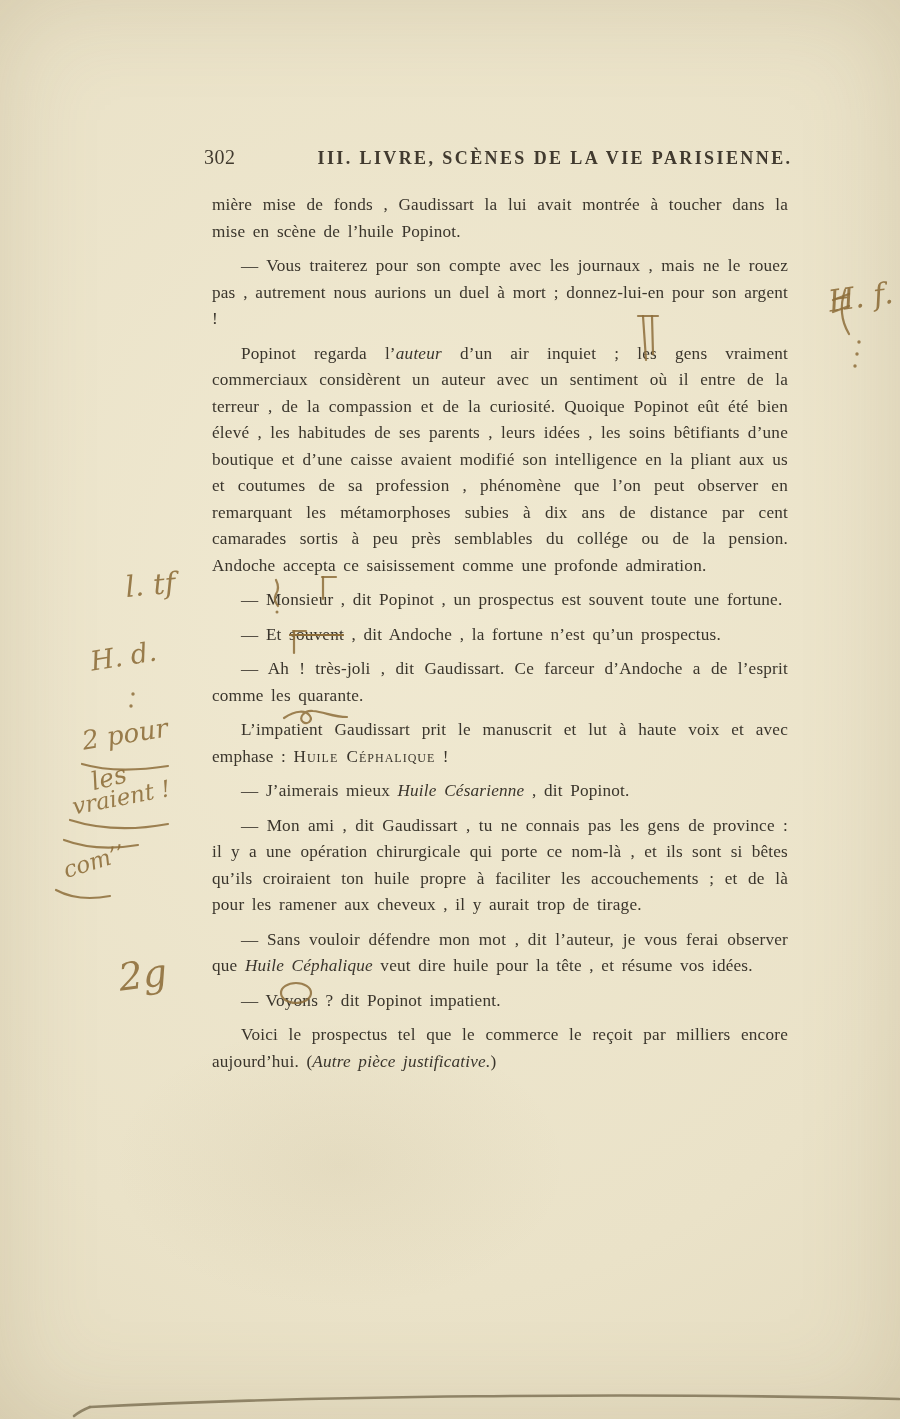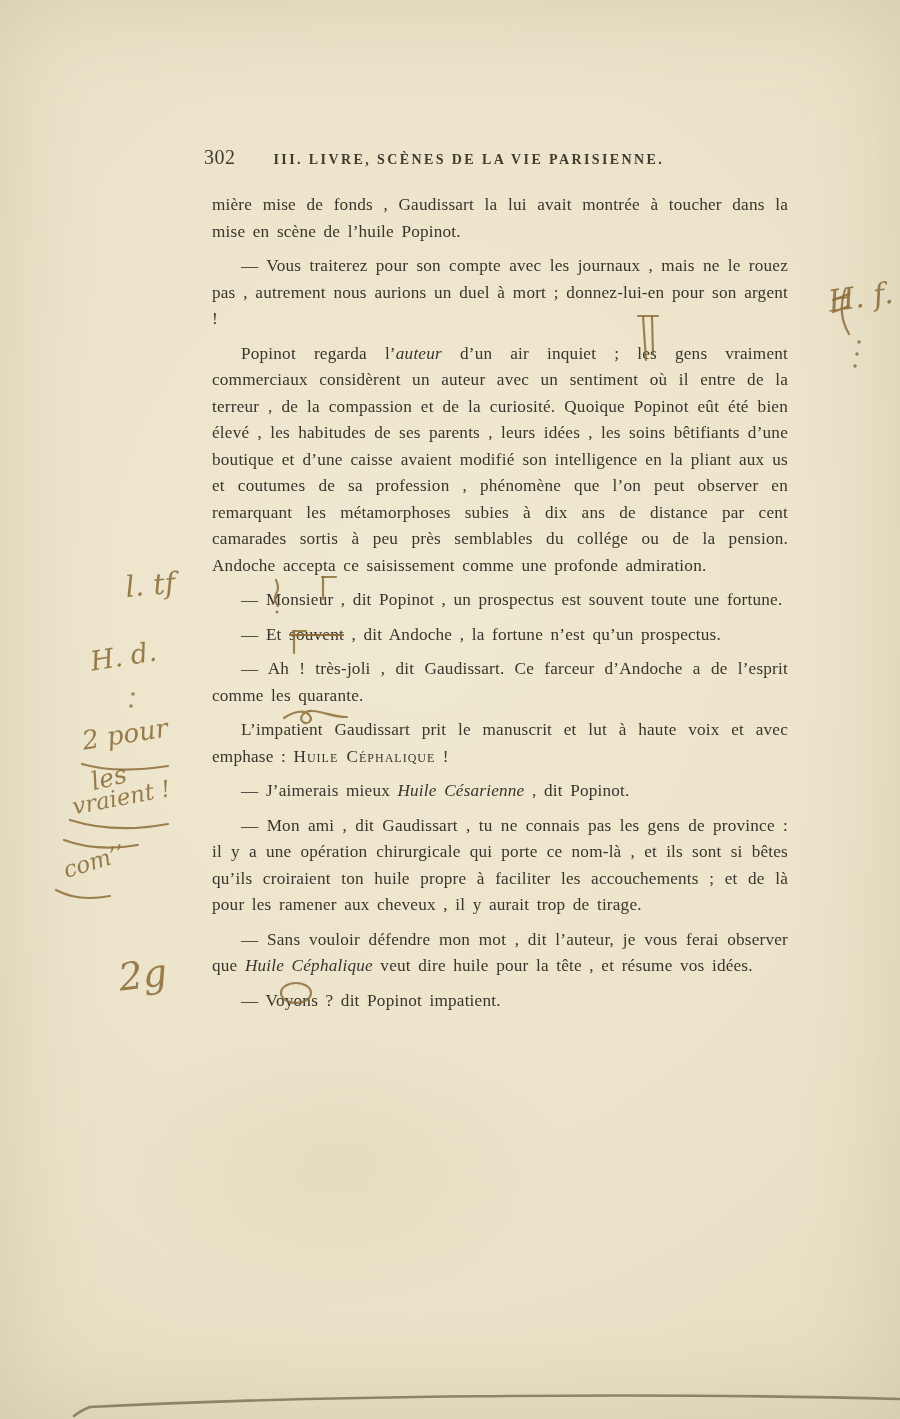--- a/index.html
+++ b/index.html
@@ -15,25 +15,25 @@
       #f0e9d1 0%, #eae2c8 55%, #e3dabe 85%, #d8cdab 100%);
     box-shadow: inset 0 0 100px rgba(140,120,80,0.20);
   }
   .stain {
     position: absolute; left: 110px; top: 1020px; width: 460px; height: 290px;
     background: radial-gradient(ellipse at 50% 50%, rgba(139,115,66,0.07), rgba(139,115,66,0) 70%);
     pointer-events: none;
   }
   .header {
     position: absolute; left: 204px; top: 146px; width: 592px;
-    display: flex; align-items: baseline; color: #413a2f;
+    display: flex; align-items: baseline; color: #413a2f; gap: 44px;
   }
   .page-number { font-size: 20px; letter-spacing: .5px; }
   .running-title {
-    font-size: 14px; font-weight: 700; letter-spacing: 2.4px; margin-left: 38px;
+    font-size: 18px; font-weight: 700; letter-spacing: 2.4px; margin-left: 38px;
     white-space: nowrap;
   }
   .textblock {
     position: absolute; left: 204px; top: 184px; width: 592px;
     font-size: 17.2px; line-height: 26.5px; color: #3a352c;
     text-align: justify; word-spacing: 3px; letter-spacing: .2px;
   }
   .para { margin: 8px; }
   .para.indent { text-indent: 29px; }
   .run-i  { font-style: italic; }
@@ -75,20 +75,21 @@
       <p class="para indent"><span>— Vous traiterez pour son compte avec les journaux , mais ne le rouez pas , autrement nous aurions un duel à mort ; donnez-lui-en pour son argent !</span></p>
       <p class="para indent"><span>Popinot regarda l’</span><span class="run-i">auteur</span><span> d’un air inquiet ; les gens vraiment commerciaux considèrent un auteur avec un sentiment où il entre de la terreur , de la compassion et de la curiosité. Quoique Popinot eût été bien élevé , les habitudes de ses parents , leurs idées , les soins bêtifiants d’une boutique et d’une caisse avaient modifié son intelligence en la pliant aux us et coutumes de sa profession , phénomène que l’on peut observer en remarquant les métamorphoses subies à dix ans de distance par cent camarades sortis à peu près semblables du collége ou de la pension. Andoche accepta ce saisissement comme une profonde admiration.</span></p>
       <p class="para indent"><span>— Monsieur , dit Popinot , un prospectus est souvent toute une fortune.</span></p>
       <p class="para indent"><span>— Et </span><span class="run-strike">souvent</span><span> , dit Andoche , la fortune n’est qu’un prospectus.</span></p>
       <p class="para indent"><span>— Ah ! très-joli , dit Gaudissart. Ce farceur d’Andoche a de l’esprit comme les quarante.</span></p>
       <p class="para indent"><span>L’impatient Gaudissart prit le manuscrit et lut à haute voix et avec emphase : </span><span class="run-sc">Huile Céphalique</span><span> !</span></p>
       <p class="para indent"><span>— J’aimerais mieux </span><span class="run-i">Huile Césarienne</span><span> , dit Popinot.</span></p>
       <p class="para indent"><span>— Mon ami , dit Gaudissart , tu ne connais pas les gens de province : il y a une opération chirurgicale qui porte ce nom-là , et ils sont si bêtes qu’ils croiraient ton huile propre à faciliter les accouchements ; et de là pour les ramener aux cheveux , il y aurait trop de tirage.</span></p>
       <p class="para indent"><span>— Sans vouloir défendre mon mot , dit l’auteur, je vous ferai observer que </span><span class="run-i">Huile Céphalique</span><span> veut dire huile pour la tête , et résume vos idées.</span></p>
       <p class="para indent"><span>— Voyons ? dit Popinot impatient.</span></p>
+      <p class="para indent"><span>Voici le prospectus tel que le commerce le reçoit par milliers encore aujourd’hui. (</span><span class="run-i">Autre pièce justificative.</span><span>)</span></p>
     </div>
 
   <div class="notes-layer">
       <div class="hand" style="left: 826px; top: 284px; font-size: 30px; transform: rotate(-8deg);">H. f.</div>
       <div class="hand" style="left: 124px; top: 570px; font-size: 29px; transform: rotate(-5deg);">l. tf</div>
       <div class="hand" style="left: 88px; top: 646px; font-size: 27px; transform: rotate(-9deg);">H. d.</div>
       <div class="hand" style="left: 80px; top: 726px; font-size: 26px; transform: rotate(-9deg);">2 pour</div>
       <div class="hand" style="left: 88px; top: 768px; font-size: 25px; transform: rotate(-14deg);">les</div>
       <div class="hand" style="left: 70px; top: 794px; font-size: 23px; transform: rotate(-11deg);">vraient !</div>
       <div class="hand" style="left: 60px; top: 858px; font-size: 23px; transform: rotate(-17deg);">com’’</div>

